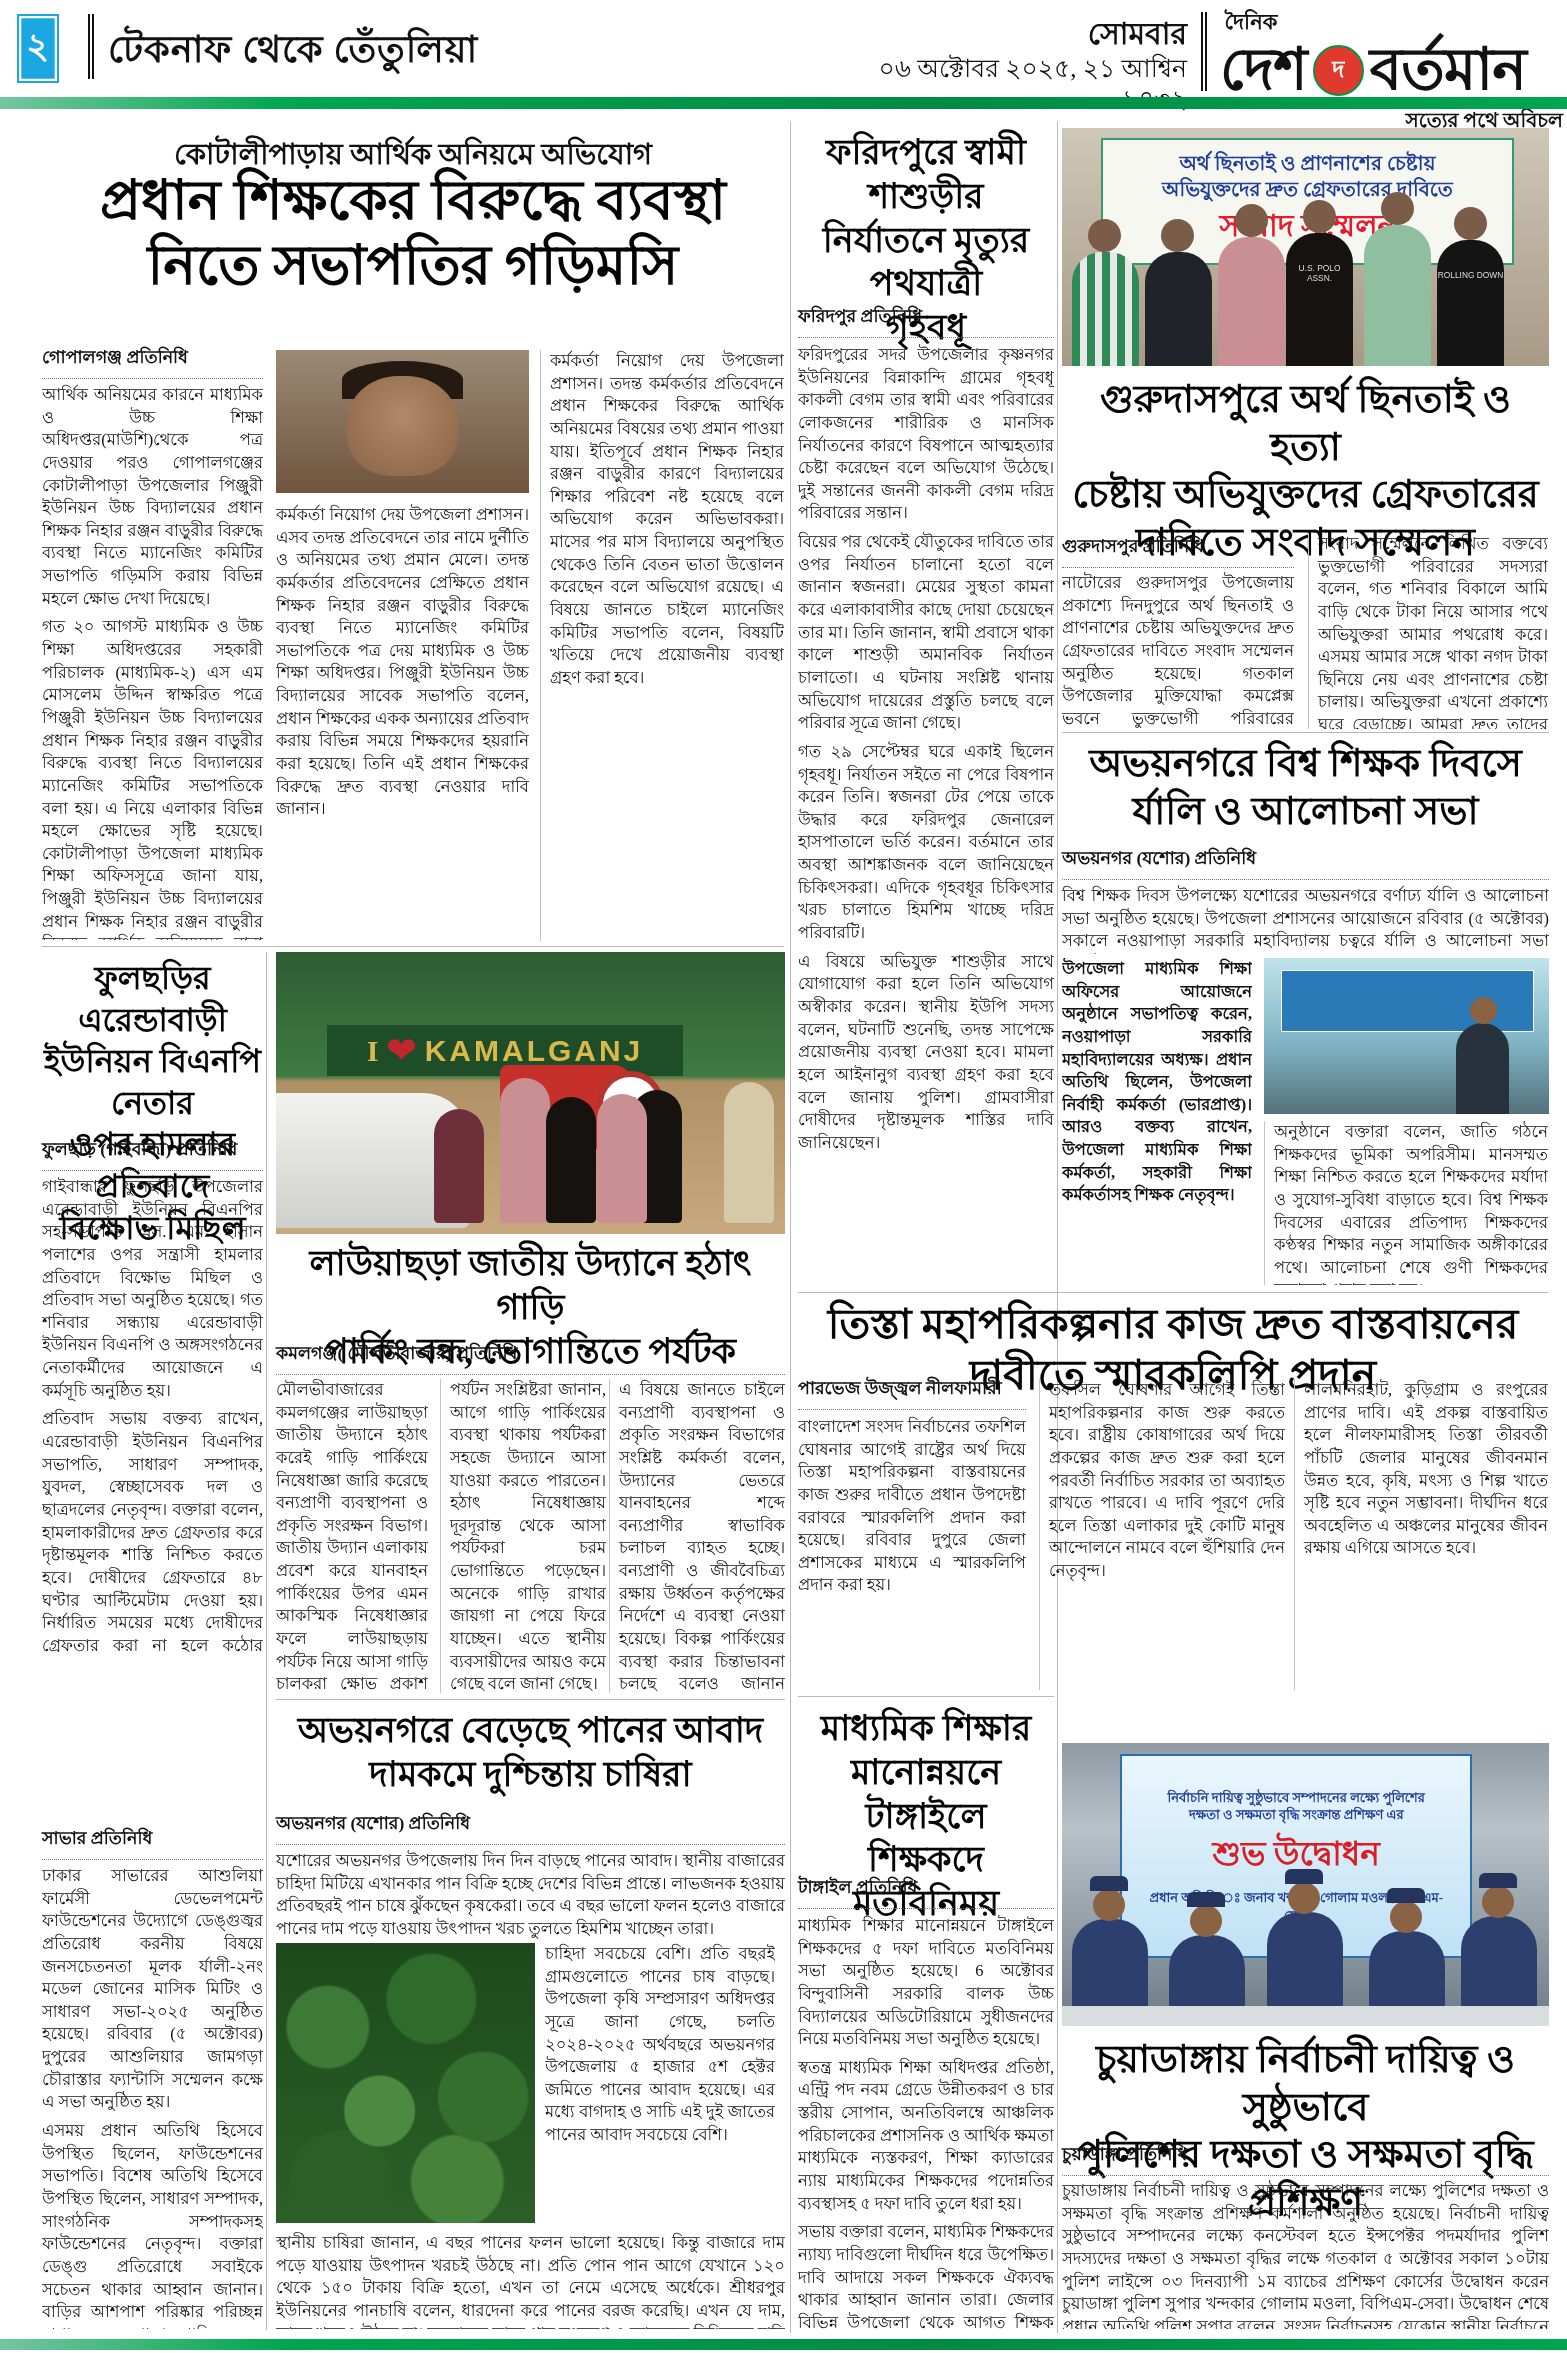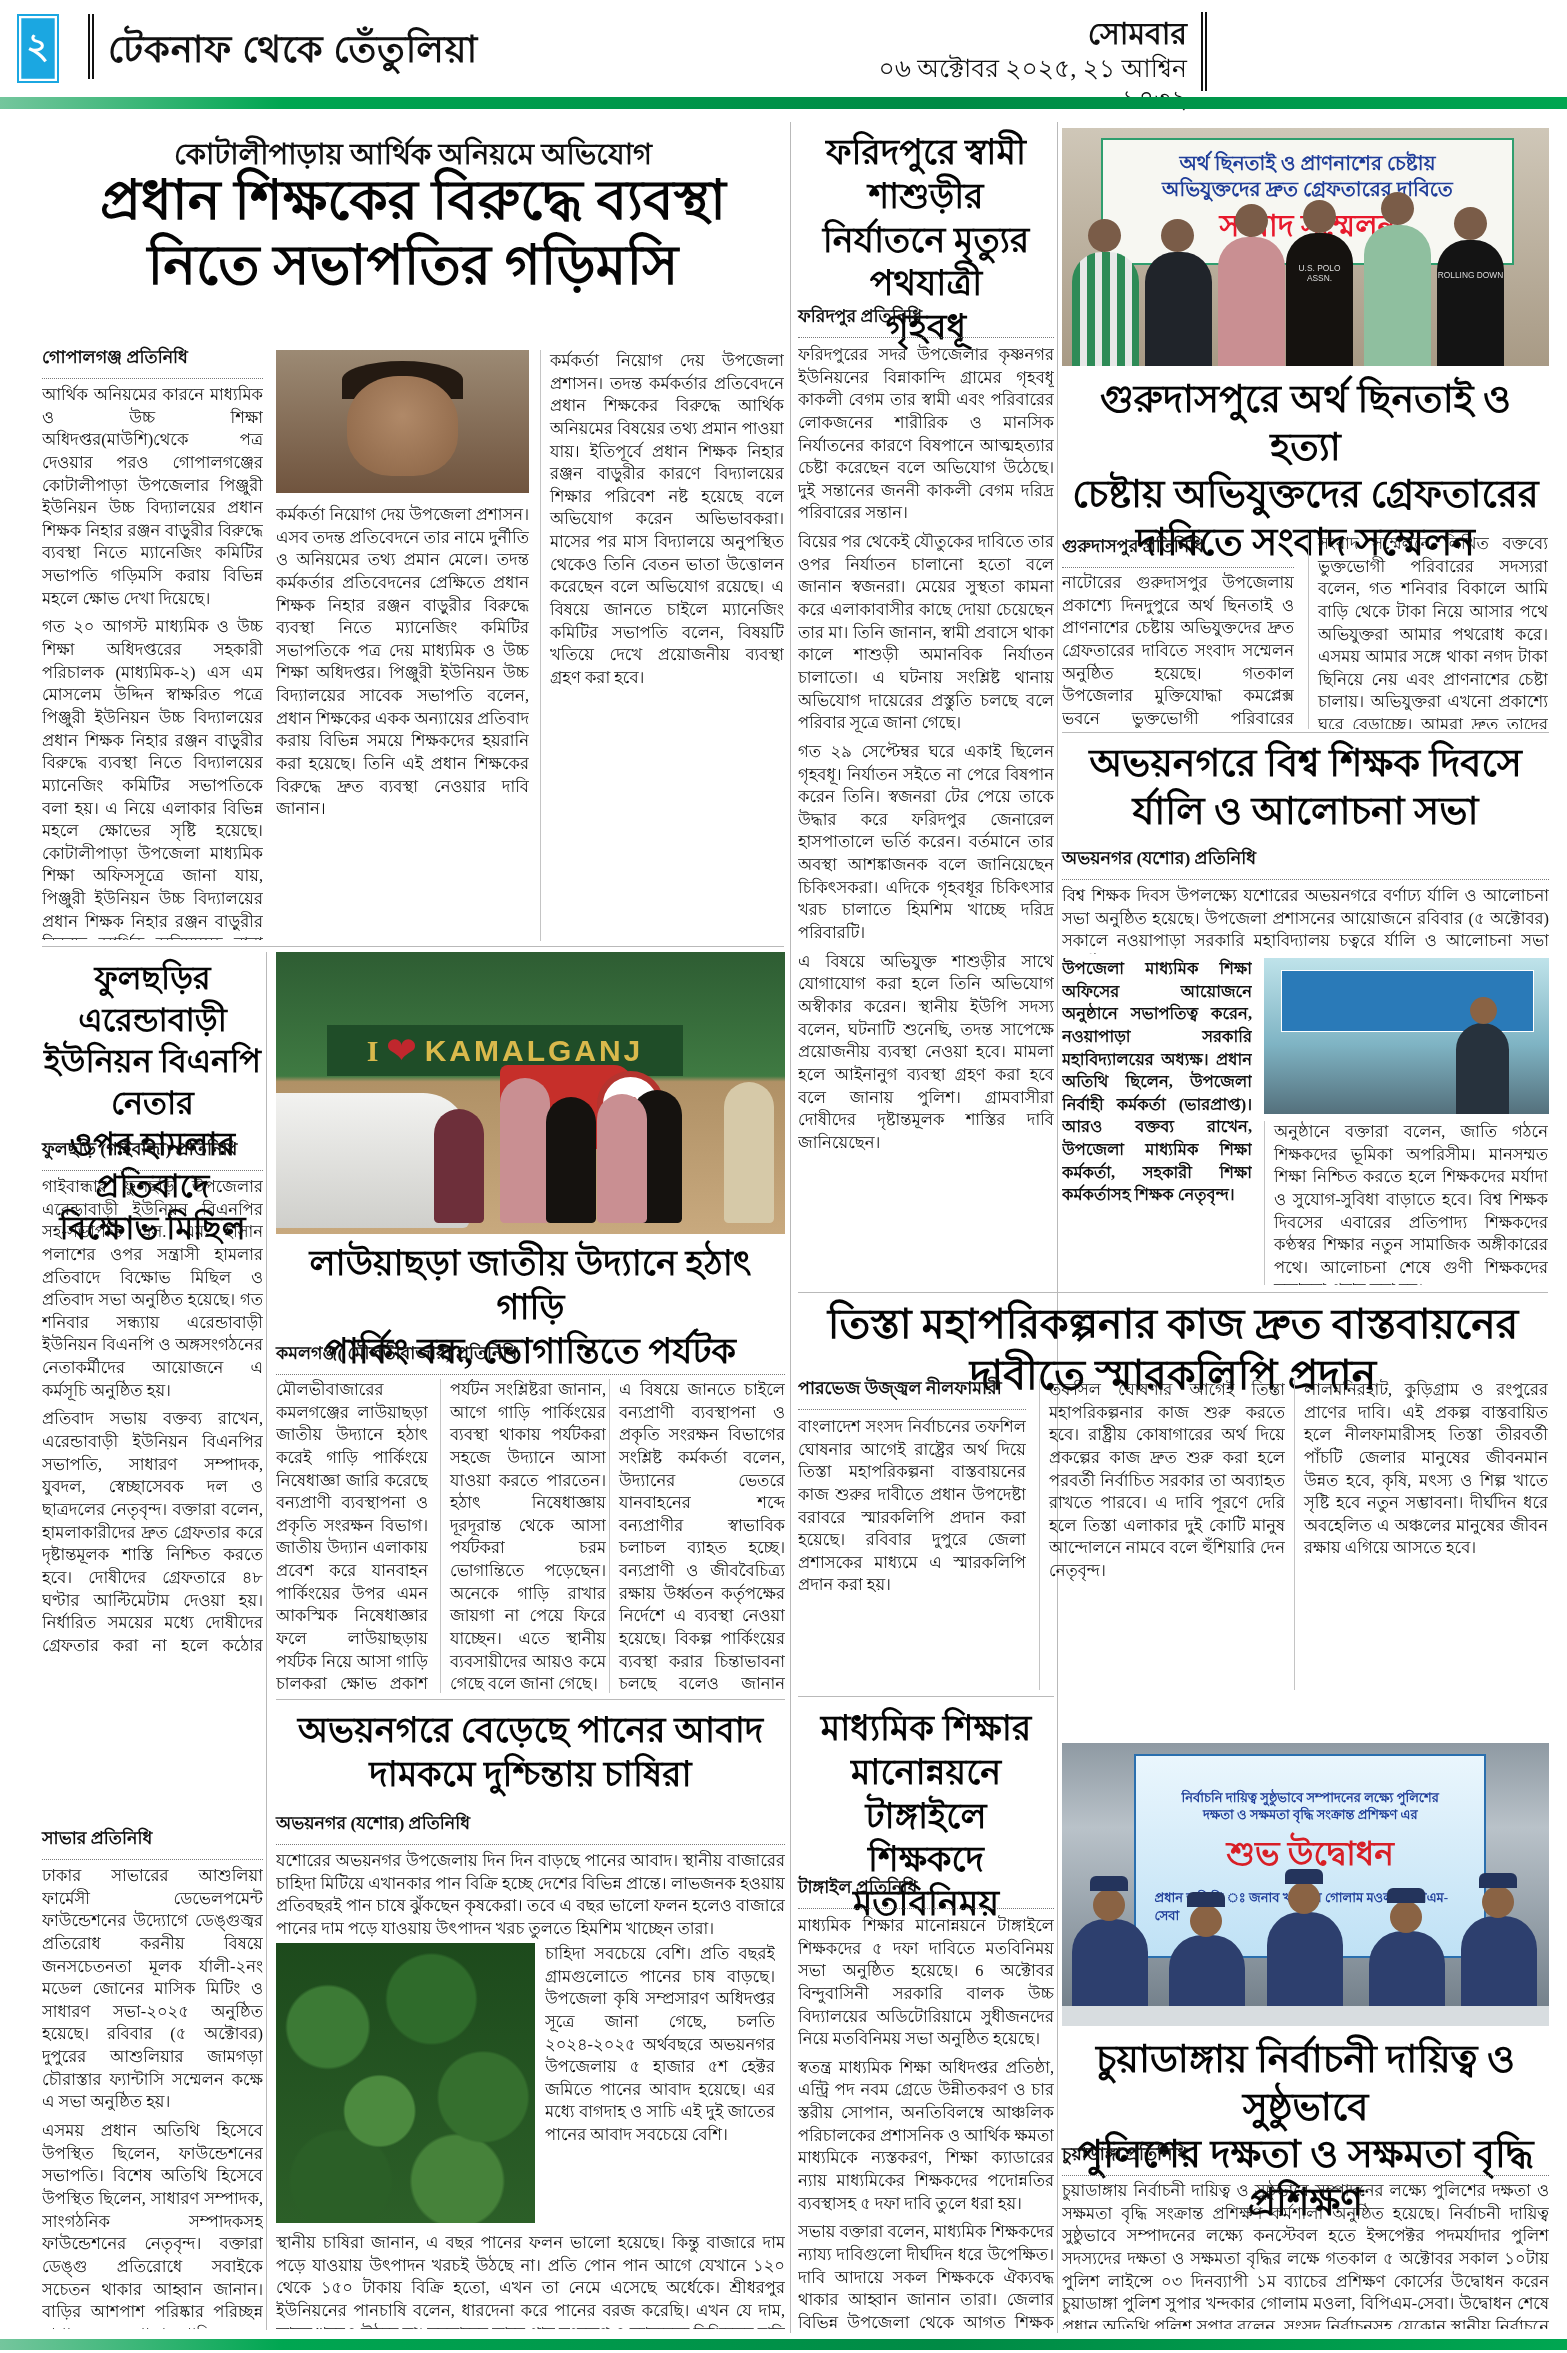--- a/index.html
+++ b/index.html
@@ -74,21 +74,21 @@
      radial-gradient(circle at 20% 30%,#3c7a35 0 14%,transparent 15%),
      radial-gradient(circle at 60% 20%,#2f6b2b 0 16%,transparent 17%),
      radial-gradient(circle at 40% 60%,#4c8a3f 0 15%,transparent 16%),
      radial-gradient(circle at 80% 55%,#356f2e 0 17%,transparent 18%),
      radial-gradient(circle at 25% 85%,#2b5f27 0 16%,transparent 17%),
      radial-gradient(circle at 70% 85%,#46823a 0 15%,transparent 16%),
      linear-gradient(#1d4a1c,#2c5f28);}
   
   #cd-photo{background:linear-gradient(#8f9aa3,#b9c2c9 30%,#6d7a85);}
   #cd-banner{position:absolute;left:12%;top:4%;width:64%;height:58%;background:linear-gradient(#eaf6fd,#bfe1f5);border:2.3px solid #2a6fae;
-     display:flex;flex-direction:column;align-items:center;justify-content:center;text-align:left;padding:18px;margin-left:14px;}
+     display:flex;flex-direction:column;align-items:center;justify-content:center;text-align:center;padding:18px;}
   .cd-b-small{color:#1f3d99;font-size:13px;font-weight:bold;line-height:1.35;}
   .cd-b-red{color:#d81f26;font-size:33px;font-weight:bold;margin:4.6px 0;}
   .police{position:absolute;bottom:0;width:76px;height:107px;border-radius:33px 33px 0 0;background:#2d3f6e;}
   .police:before{content:"";position:absolute;top:-30px;left:21px;width:32px;height:32px;border-radius:50%;background:#8a6344;}
   .police:after{content:"";position:absolute;top:-43px;left:18px;width:38px;height:15px;border-radius:6px 6px 0 0;background:#24345c;}
   #cd-table{position:absolute;left:0;bottom:0;width:100%;height:20px;background:#d8dde0;}
 </style>
 </head>
 <body>
 
@@ -99,20 +99,29 @@
   </div>
   <div class="abs dbl-rule" style="left:88px;top:13.7px;height:65px;"></div>
   <div class="abs" id="region-label">টেকনাফ থেকে তেঁতুলিয়া</div>
 
   <div class="abs" id="date-block">
     <div id="day-name">সোমবার</div>
     <div id="date-line">০৬ অক্টোবর ২০২৫, ২১ আশ্বিন ১৪৩২</div>
   </div>
   <div class="abs dbl-rule" style="left:1201px;top:12px;height:79px;"></div>
 
+  <div class="abs" id="masthead">
+    <div id="masthead-small">দৈনিক</div>
+    <div id="masthead-row">
+      <span id="masthead-b1">দেশ</span>
+      <span id="masthead-logo">দ</span>
+      <span id="masthead-b2">বর্তমান</span>
+    </div>
+    <div id="masthead-tagline">সত্যের পথে অবিচল</div>
+  </div>
   <div class="abs greenbar" style="top:97px;"></div>
 
   <div class="abs vrule" style="left:790px;top:122px;height:2211px;"></div>
   <div class="abs vrule" style="left:1057px;top:122px;height:2211px;"></div>
   <div class="abs vrule" style="left:266px;top:952px;height:1378px;"></div>
 
   <div class="abs kicker" style="left:42px;top:131px;width:742px;">কোটালীপাড়ায় আর্থিক অনিয়মে অভিযোগ</div>
   <div class="abs headline h-72" style="left:42px;top:169px;width:742px;">প্রধান শিক্ষকের বিরুদ্ধে ব্যবস্থা
 নিতে সভাপতির গড়িমসি</div>
   <div class="abs byline" style="left:42px;top:344px;width:221px;">গোপালগঞ্জ প্রতিনিধি</div>

